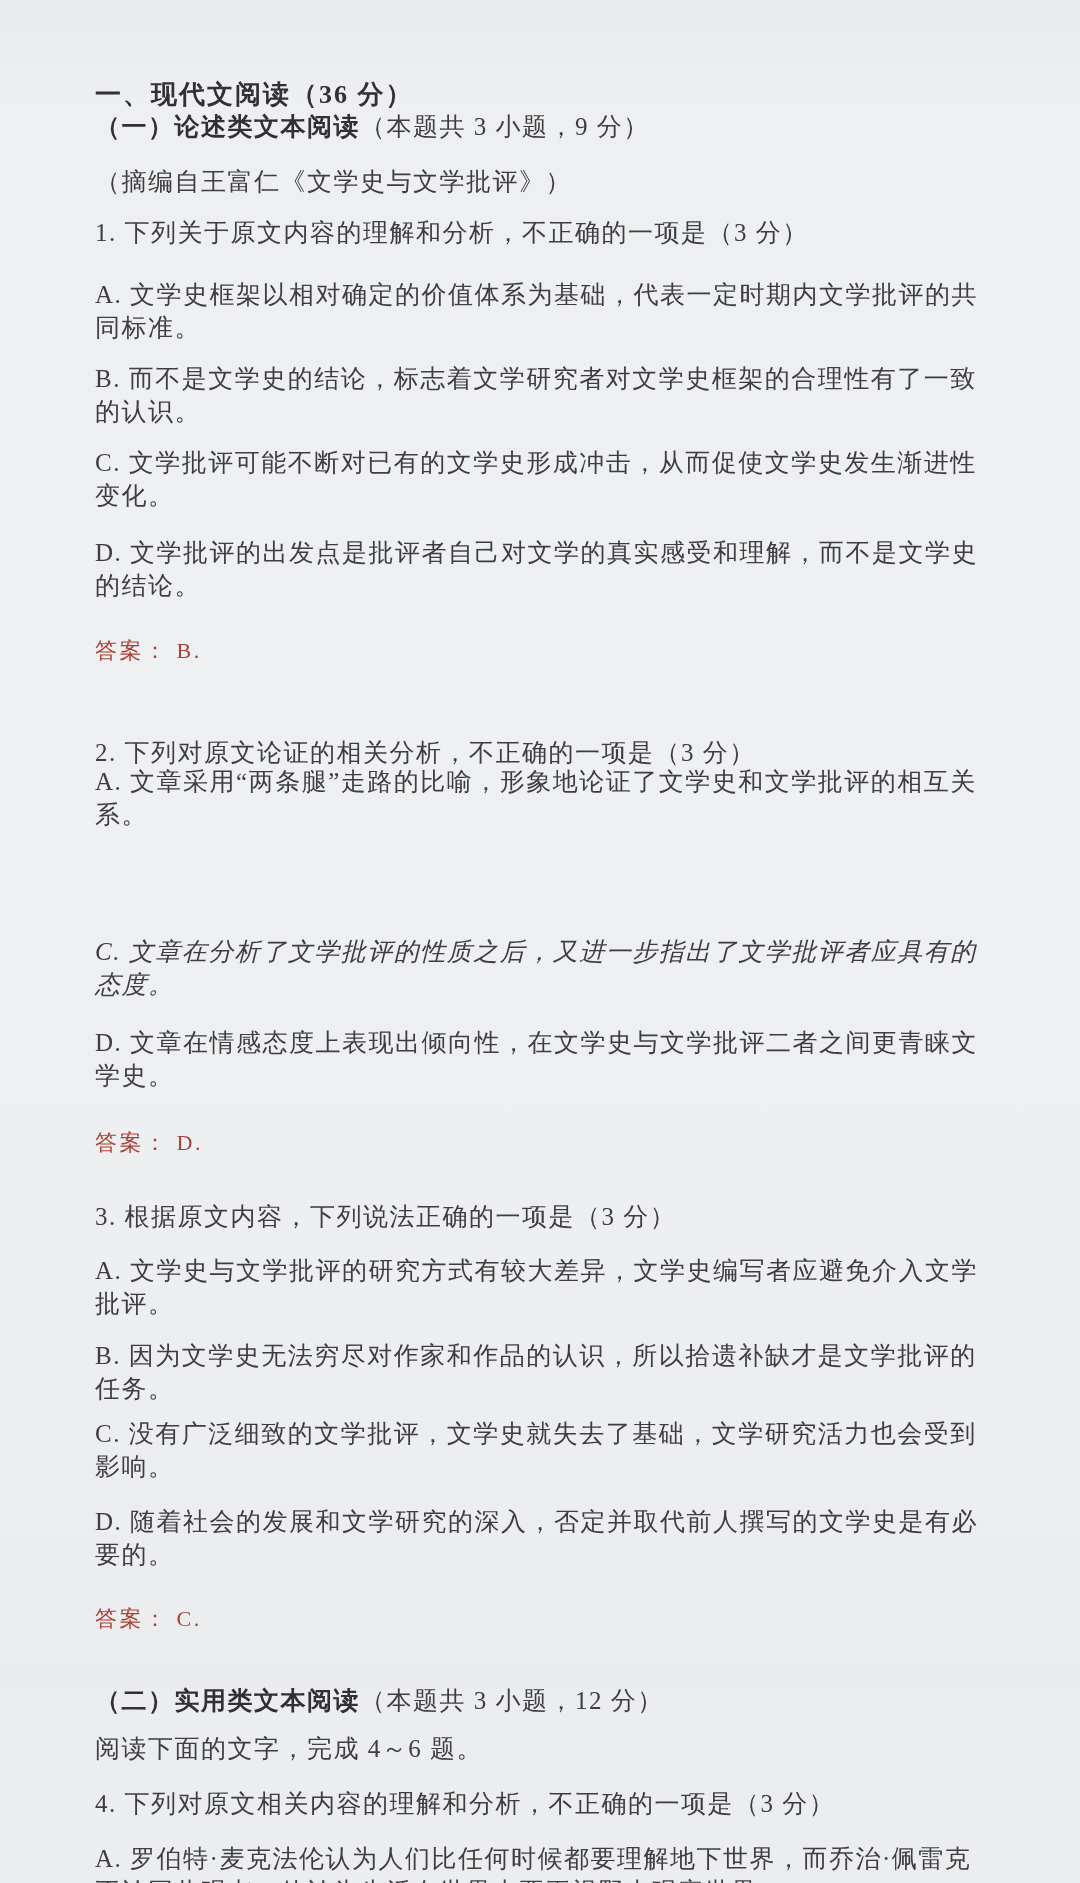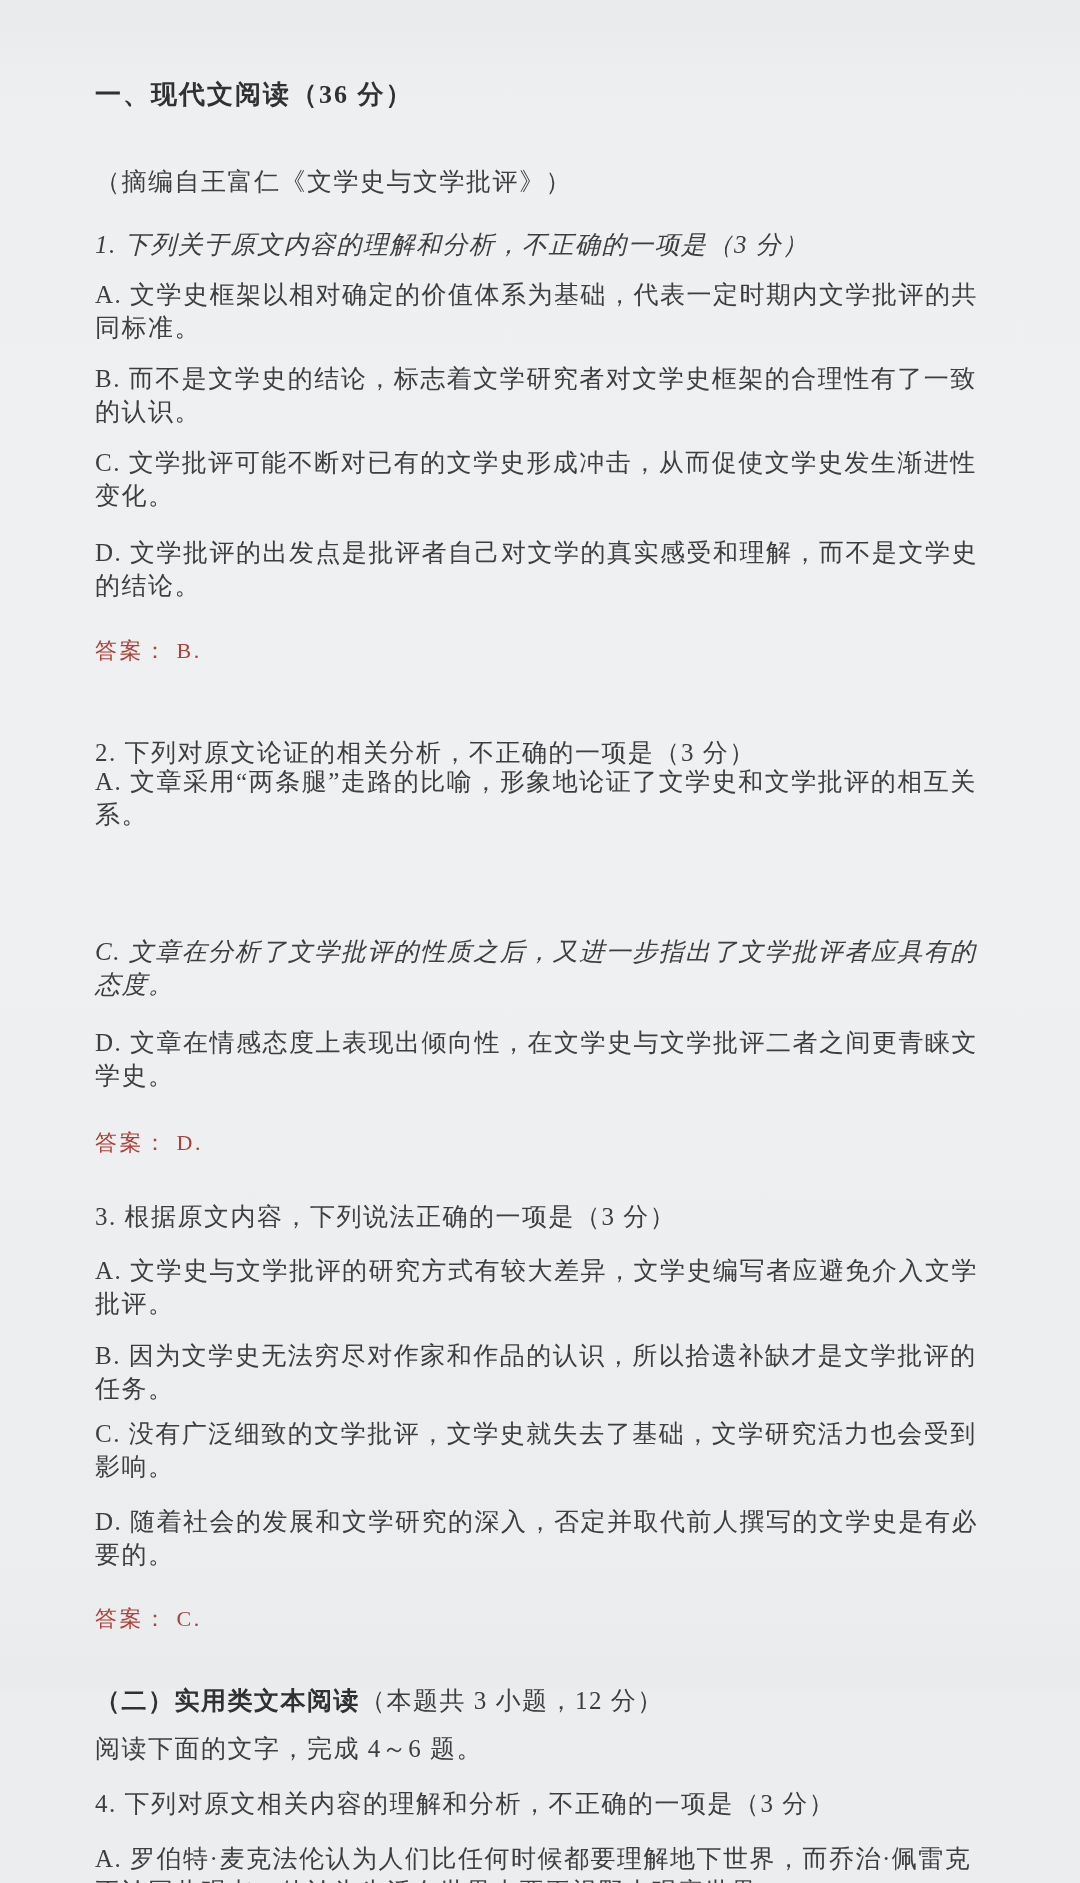--- a/index.html
+++ b/index.html
@@ -20,21 +20,21 @@
   }
   .h1{font-weight:bold;font-size:26px;color:#313134;letter-spacing:2px;}
   .h2 .bold{font-weight:bold;color:#313134;}
   .h2 .rest{font-weight:normal;color:#3e3e40;}
   .ans{color:#ab4138;font-size:22px;letter-spacing:2.5px;font-weight:normal;}
   .ans .ans-val{margin-left:8px;}
   
   .b-sec1{top:78px;}
   .b-p1title{top:110px;}
   .b-source{top:165px;}
-  .b-q1stem{top:228px;font-style:italic;}
+  .b-q1stem{top:216px;}
   .b-q1a{top:278px;}
   .b-q1b{top:362px;}
   .b-q1c{top:446px;}
   .b-q1d{top:536px;}
   .b-ans1{top:634px;}
   .b-q2stem{top:716px;margin-top:20px;}
   .b-q2a{top:765px;}
   .b-q2b{top:850px;}
   .b-q2c{top:935px;font-style:italic;}
   .b-q2d{top:1026px;}
@@ -50,20 +50,23 @@
   .b-q4stem{top:1787px;}
   .b-q4a{top:1842px;}
 </style>
 </head>
 <body>
 
 <div class="page">
 
   <div class="blk h1 b-sec1">一、现代文阅读（36 分）</div>
 
+  <div class="blk h2 b-p1title">
+    <span class="bold">（一）论述类文本阅读</span><span class="rest">（本题共 3 小题，9 分）</span>
+  </div>
 
   <div class="blk b-source">（摘编自王富仁《文学史与文学批评》）</div>
 
   <div class="blk b-q1stem">1. 下列关于原文内容的理解和分析，不正确的一项是（3 分）</div>
   <div class="blk b-q1a">A. 文学史框架以相对确定的价值体系为基础，代表一定时期内文学批评的共同标准。</div>
   <div class="blk b-q1b">B. 而不是文学史的结论，标志着文学研究者对文学史框架的合理性有了一致的认识。</div>
   <div class="blk b-q1c">C. 文学批评可能不断对已有的文学史形成冲击，从而促使文学史发生渐进性变化。</div>
   <div class="blk b-q1d">D. 文学批评的出发点是批评者自己对文学的真实感受和理解，而不是文学史的结论。</div>
   <div class="blk ans b-ans1">
     <span class="ans-label">答案：</span><span class="ans-val">B.</span>

